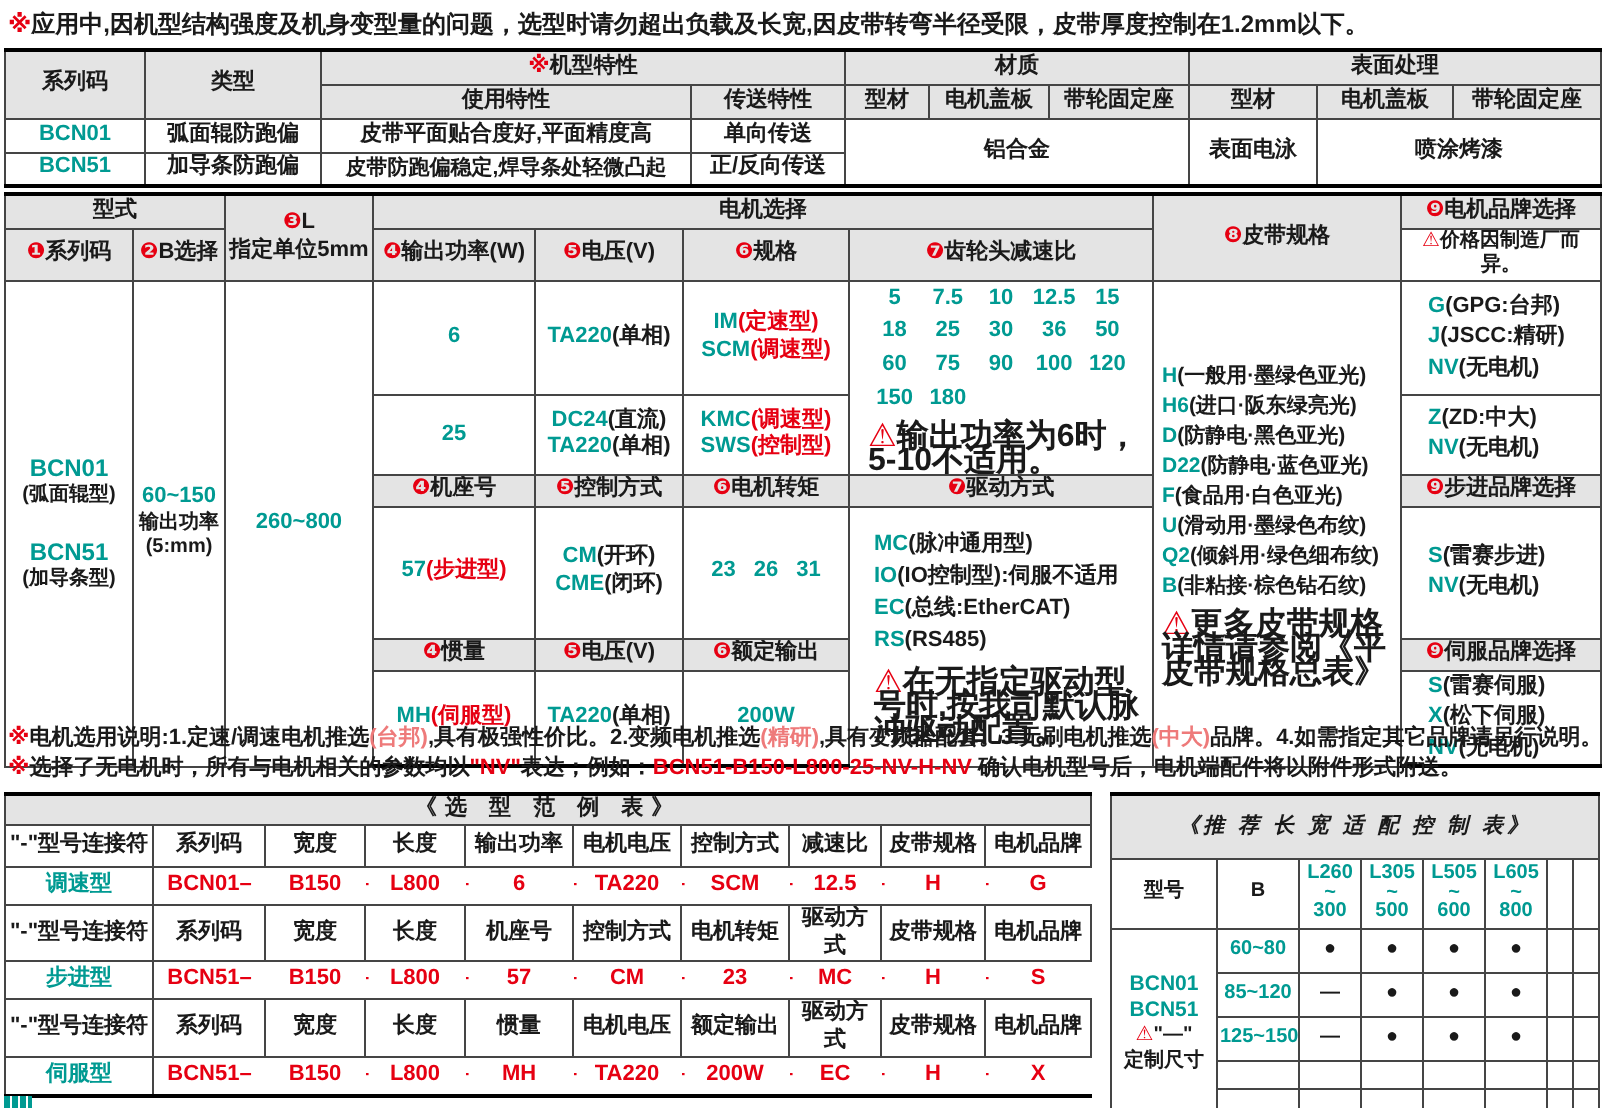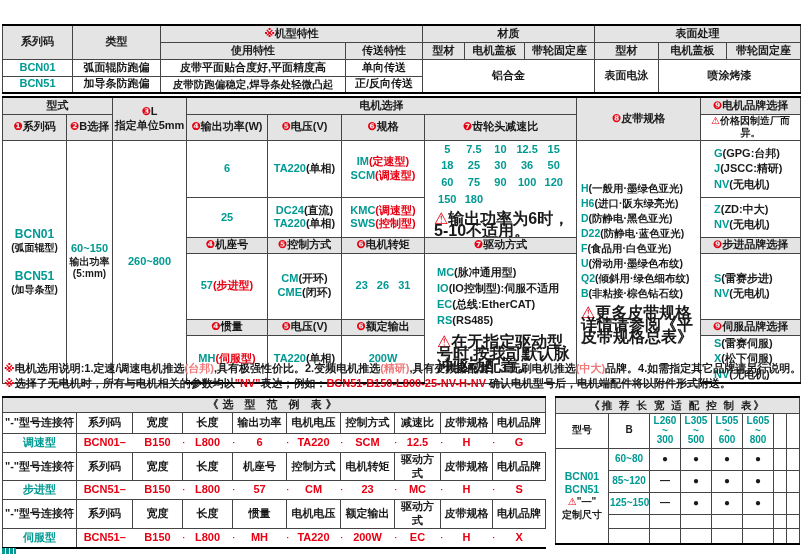--- a/index.html
+++ b/index.html
@@ -32,20 +32,23 @@
   .lhead{font-size:9.5px;line-height:9.5px;color:#009a92;}
   .dotc{font-size:9px;}
   .footer-icon{position:absolute;left:2px;top:548px;width:14px;height:6px;
     background:repeating-linear-gradient(90deg,#009a92 0 3px,#ffffff 3px 4px);}
 </style>
 </head>
 <body>
 
 <div class="page">
 
+  <div class="note-line" style="left:4px;top:4px;font-size:12px;">
+    <span class="red">※</span><span class="blk">应用中,因机型结构强度及机身变型量的问题，选型时请勿超出负载及长宽,因皮带转弯半径受限，皮带厚度控制在1.2mm以下。</span>
+  </div>
 
   <table class="t1" style="left:2px;top:24px;width:798px;">
     <colgroup>
         <col style="width:70px">
         <col style="width:88px">
         <col style="width:185px">
         <col style="width:77px">
         <col style="width:42px">
         <col style="width:60px">
         <col style="width:70px">
@@ -347,21 +350,21 @@
         <col style="width:53px">
         <col style="width:41px">
         <col style="width:31px">
         <col style="width:31px">
         <col style="width:31px">
         <col style="width:31px">
         <col style="width:13px">
         <col style="width:13px">
       </colgroup>
     <tbody>
-        <tr style="height:16px;">
+        <tr style="height:32px;font-style:italic;">
           <td colspan="8" class="gray bt2" style="letter-spacing:2px;font-size:10.5px;">《推 荐 长 宽 适 配 控 制 表》</td>
         </tr>
     <tr style="height:35px;">
       <td>型号</td>
       <td>B</td>
       <td class="lhead">
             <span class="ln">L260</span>
             <span class="ln">~</span>
             <span class="ln">300</span>
           </td>

